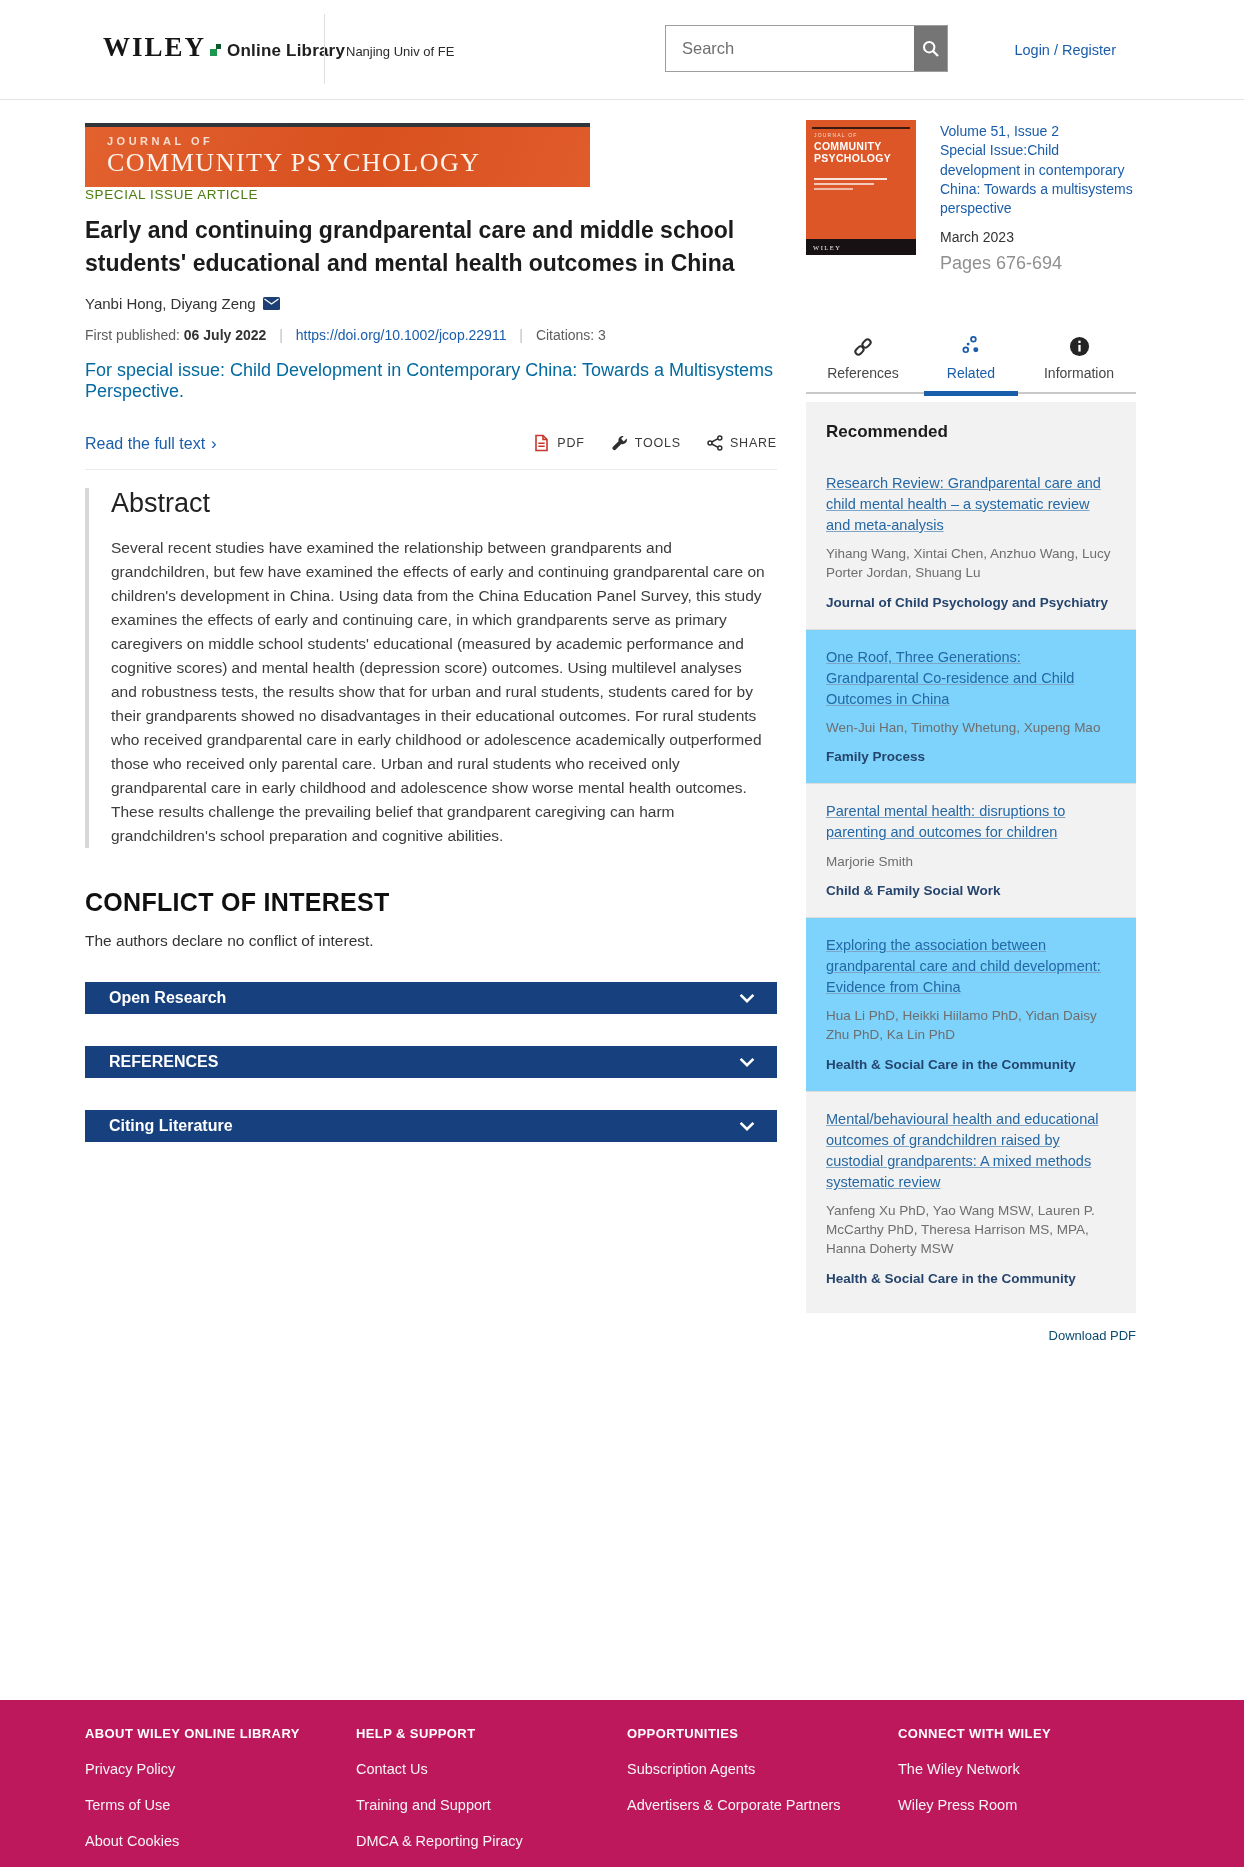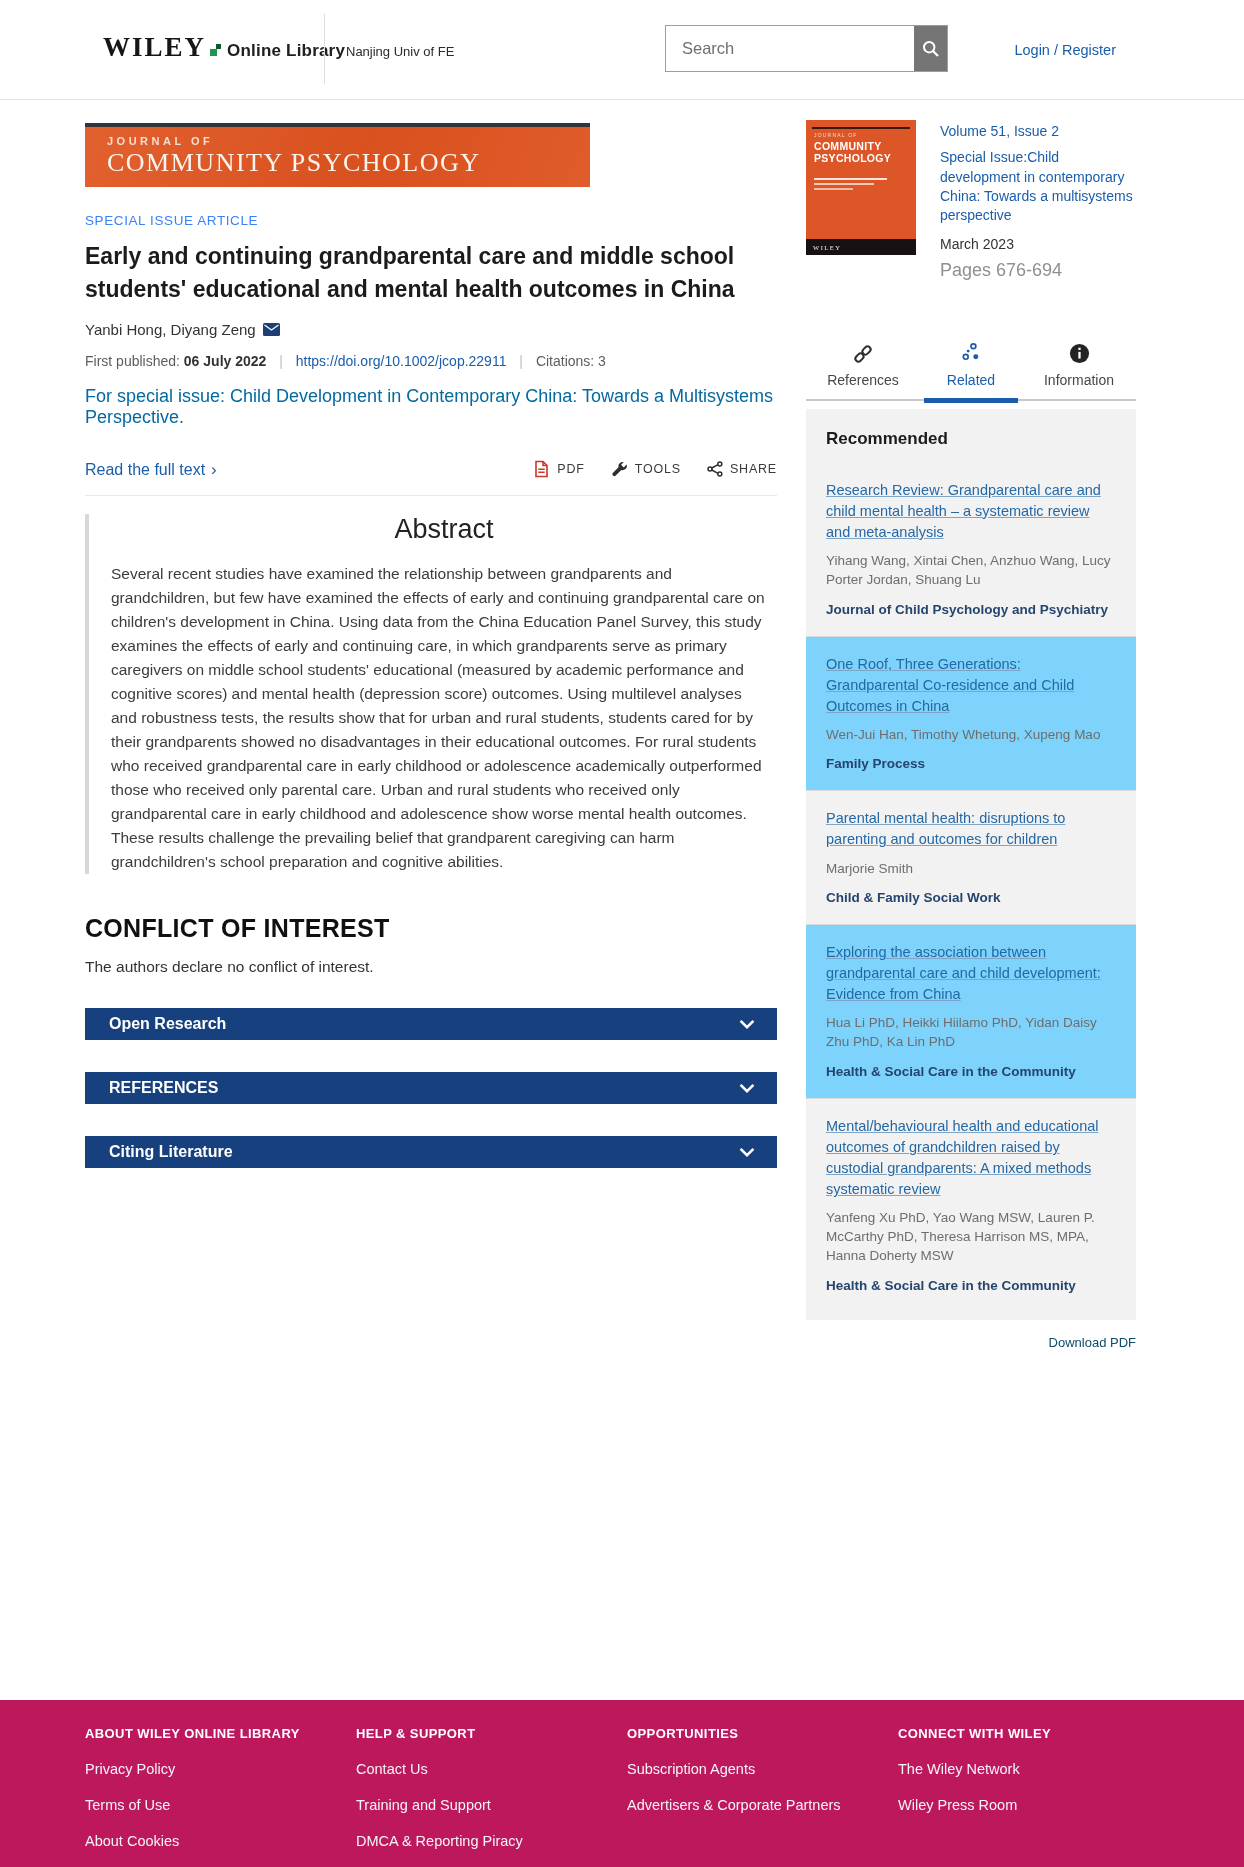--- a/index.html
+++ b/index.html
@@ -29,37 +29,37 @@
   .content { display:flex; padding-left:85px; }
   .main { width:692px; }
   .aside { width:330px; margin-left:29px; }
 
   
   .banner { margin-top:23px; width:505px; height:64px; border-top:4px solid #30343b;
     background:linear-gradient(110deg,#e2612f 0%,#d8511f 55%,#e05c2a 100%);
     padding:8px 0 0 22px; }
   .banner-kicker { font-size:11px; font-weight:700; letter-spacing:3.5px; color:#f6ddcf; }
   .banner-title { font-family:"Liberation Serif", serif; font-size:26px; letter-spacing:1.5px; color:#fdf4ee; margin-top:1px; white-space:nowrap; }
-  .kicker { margin-top:26px; font-size:13.5px; letter-spacing:0.6px; color:#3b82f6; }
+  .kicker { font-size:13.5px; letter-spacing:0.6px; color:#4d7c0f; }
   .title { margin-top:12px; font-size:23px; font-weight:700; color:#1b1b1b; line-height:1.42; max-width:676px; }
   .authors { margin-top:16px; font-size:15px; color:#333; display:flex; align-items:center; gap:7px; }
   .authors .name { cursor:pointer; }
   .meta { margin-top:15px; font-size:14px; color:#5d5d5d; }
   .meta b { color:#333; }
   .meta .sep { color:#bdbdbd; margin:0 9px; }
   .doi { color:#1a5dab; }
   .note { margin-top:17px; font-size:18px; color:#0369a1; }
   .readrow { margin-top:32px; display:flex; align-items:flex-start; }
   .readlink { font-size:16px; color:#1a5dab; cursor:pointer; }
   .readlink .chev { margin-left:6px; font-size:17px; }
   .actions { margin-left:auto; display:flex; align-items:center; gap:26px; }
   .action { display:flex; align-items:center; gap:7px; font-size:12.5px; letter-spacing:0.8px; color:#3a3a3a; cursor:pointer; }
   .hdivider { margin-top:15px; border-top:1px solid #e9e9e9; }
   .abstract { margin-top:18px; border-left:4px solid #d8d8d8; padding-left:22px; }
-  .abs-title { font-size:27px; font-weight:400; color:#222;text-align:center; }
+  .abs-title { font-size:27px; font-weight:400; color:#222; }
   .abs-text { margin-top:17px; font-size:15.5px; line-height:24px; color:#3c3c3c; max-width:655px; }
   .coi-title { margin-top:40px; font-size:25px; font-weight:700; color:#101010; letter-spacing:0.3px; }
   .coi-text { margin-top:15px; font-size:15.5px; color:#333; }
   .accordion { margin-top:32px; height:32px; background:#16417e; color:#fff; display:flex; align-items:center; padding:0 22px 0 24px; cursor:pointer; }
   .accordion:first-of-type { margin-top:34px; }
   .accordion .lbl { font-size:16px; font-weight:700; }
   .accordion svg { margin-left:auto; }
 
   
   .issue { margin-top:20px; display:flex; }
@@ -69,21 +69,21 @@
   .cover-title { font-size:10.5px; font-weight:700; color:#fff; line-height:1.18; letter-spacing:0.3px; margin-top:2px; }
   .cover-lines { margin-top:13px; }
   .cover-lines i { display:block; height:2px; background:rgba(255,255,255,0.85); margin-bottom:3px; }
   .cover-lines i:nth-child(1){ width:78%; }
   .cover-lines i:nth-child(2){ width:64%; opacity:.8; }
   .cover-lines i:nth-child(3){ width:42%; opacity:.7; }
   .cover-band { position:absolute; bottom:0; left:0; right:0; height:16px; background:#181114; color:#f2f2f2;
     font-family:"Liberation Serif", serif; font-size:6.5px; letter-spacing:1.5px; display:flex; align-items:center; padding-left:7px; }
   .issue-info { margin-left:24px; font-size:14px; line-height:1.38; padding-top:2px; }
   .vol-link { color:#1a5dab; display:block; cursor:pointer; }
-  .si-link { color:#1a5dab; display:block; margin-top:7px; cursor:pointer; }
+  .si-link { color:#1a5dab; display:block; cursor:pointer; }
   .issue-date { color:#333; margin-top:9px; }
   .issue-pages { color:#8f8f8f; margin-top:4px; font-size:18px; }
 
   .tabs { margin-top:58px; display:flex; justify-content:center; gap:10px; border-bottom:2px solid #c9c9c9; }
   .tab { width:98px; text-align:center; padding-bottom:11px; position:relative; color:#474747; font-size:14px; cursor:pointer; }
   .tab .ticon { height:26px; display:flex; align-items:center; justify-content:center; margin-bottom:5px; }
   .tab.active { color:#1a5dab; }
   .tab.active::after { content:""; position:absolute; left:2px; right:2px; bottom:-4px; height:5px; background:#1a5dab; }
 
   .panel { margin-top:8px; background:#f2f2f2; padding:20px 0 8px; }

